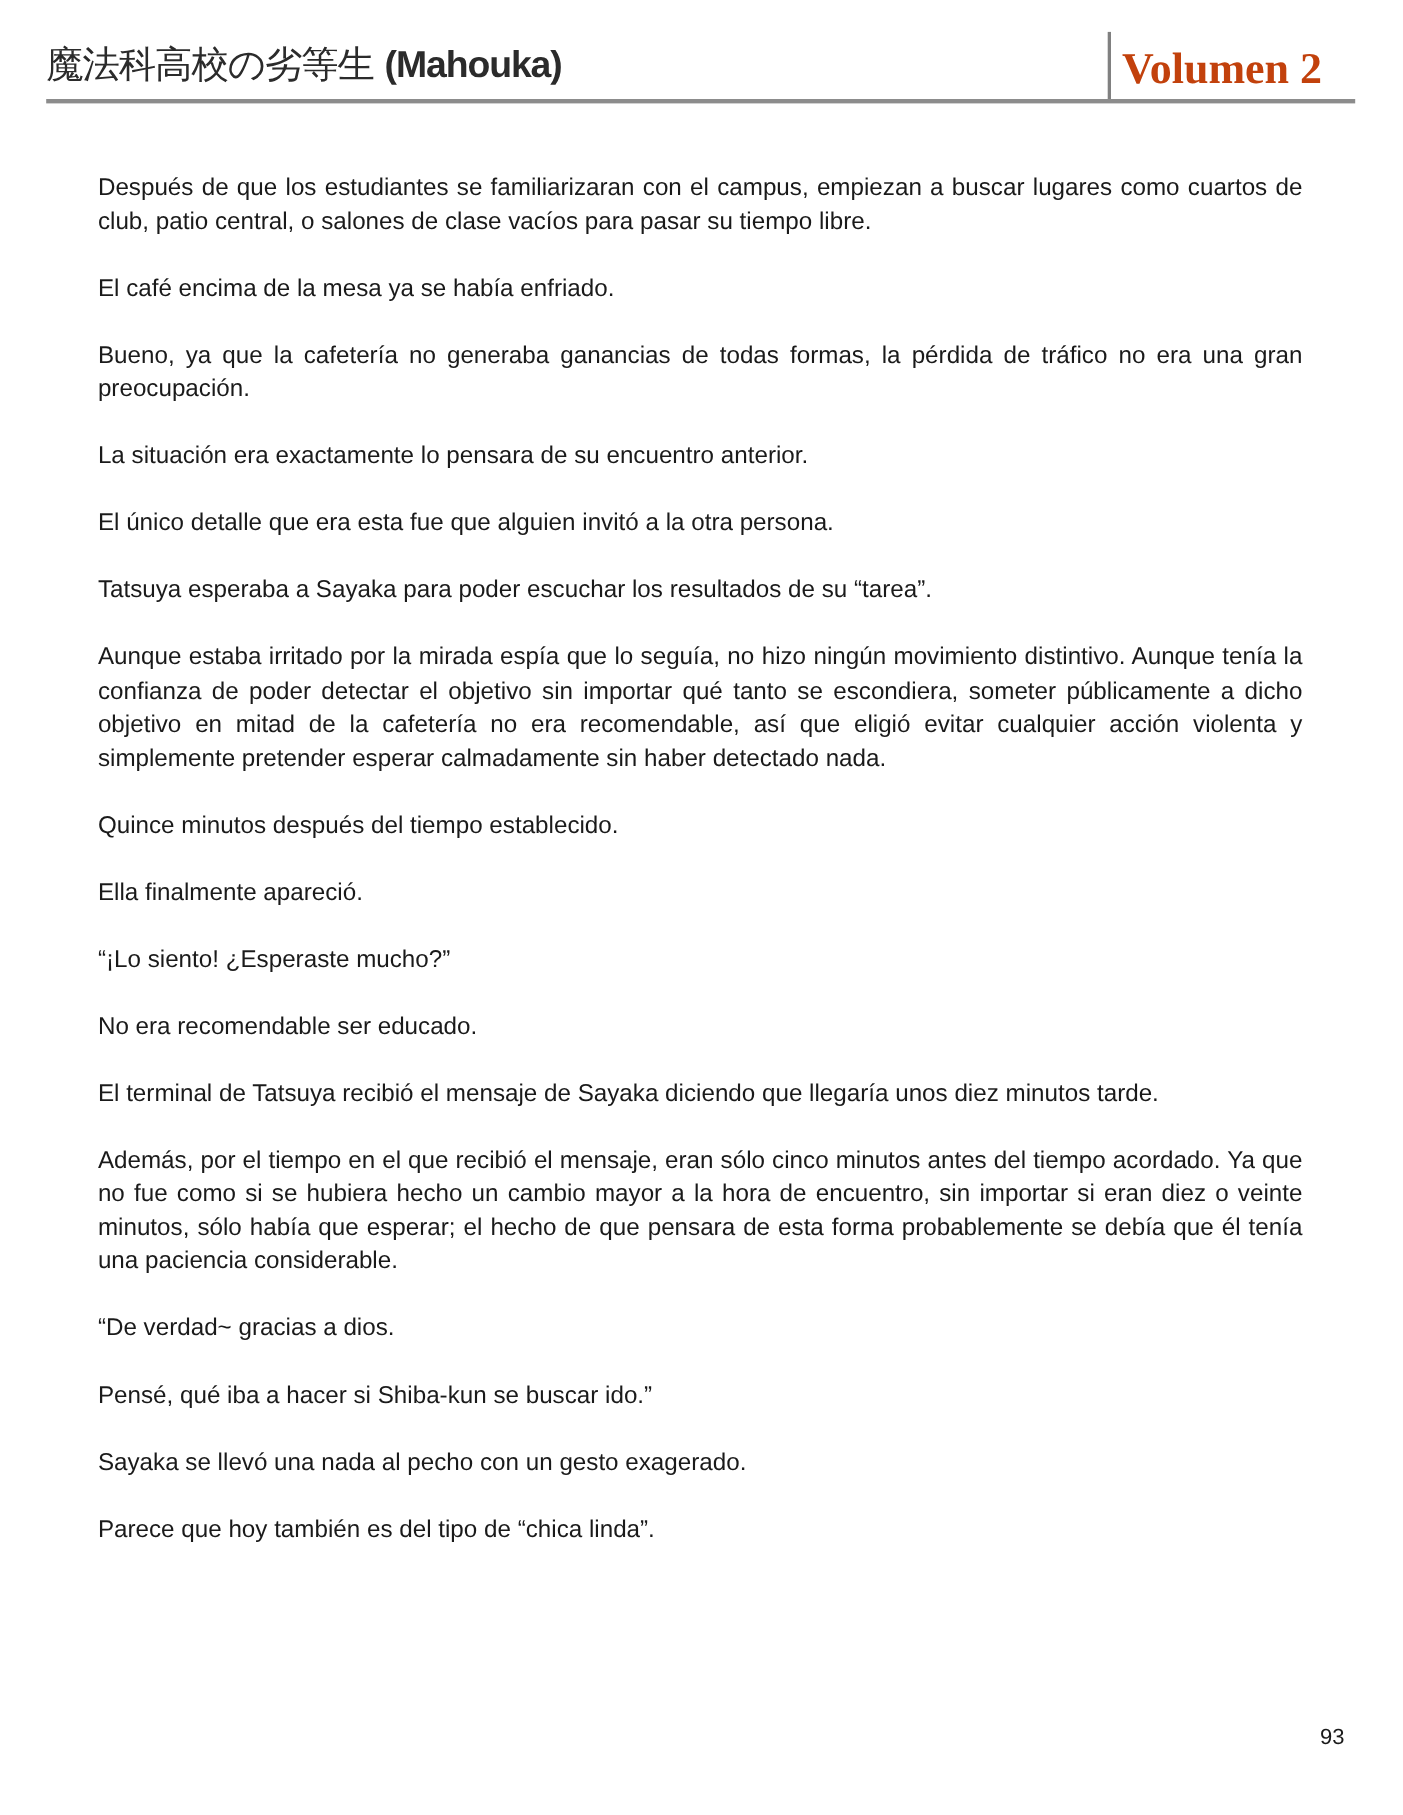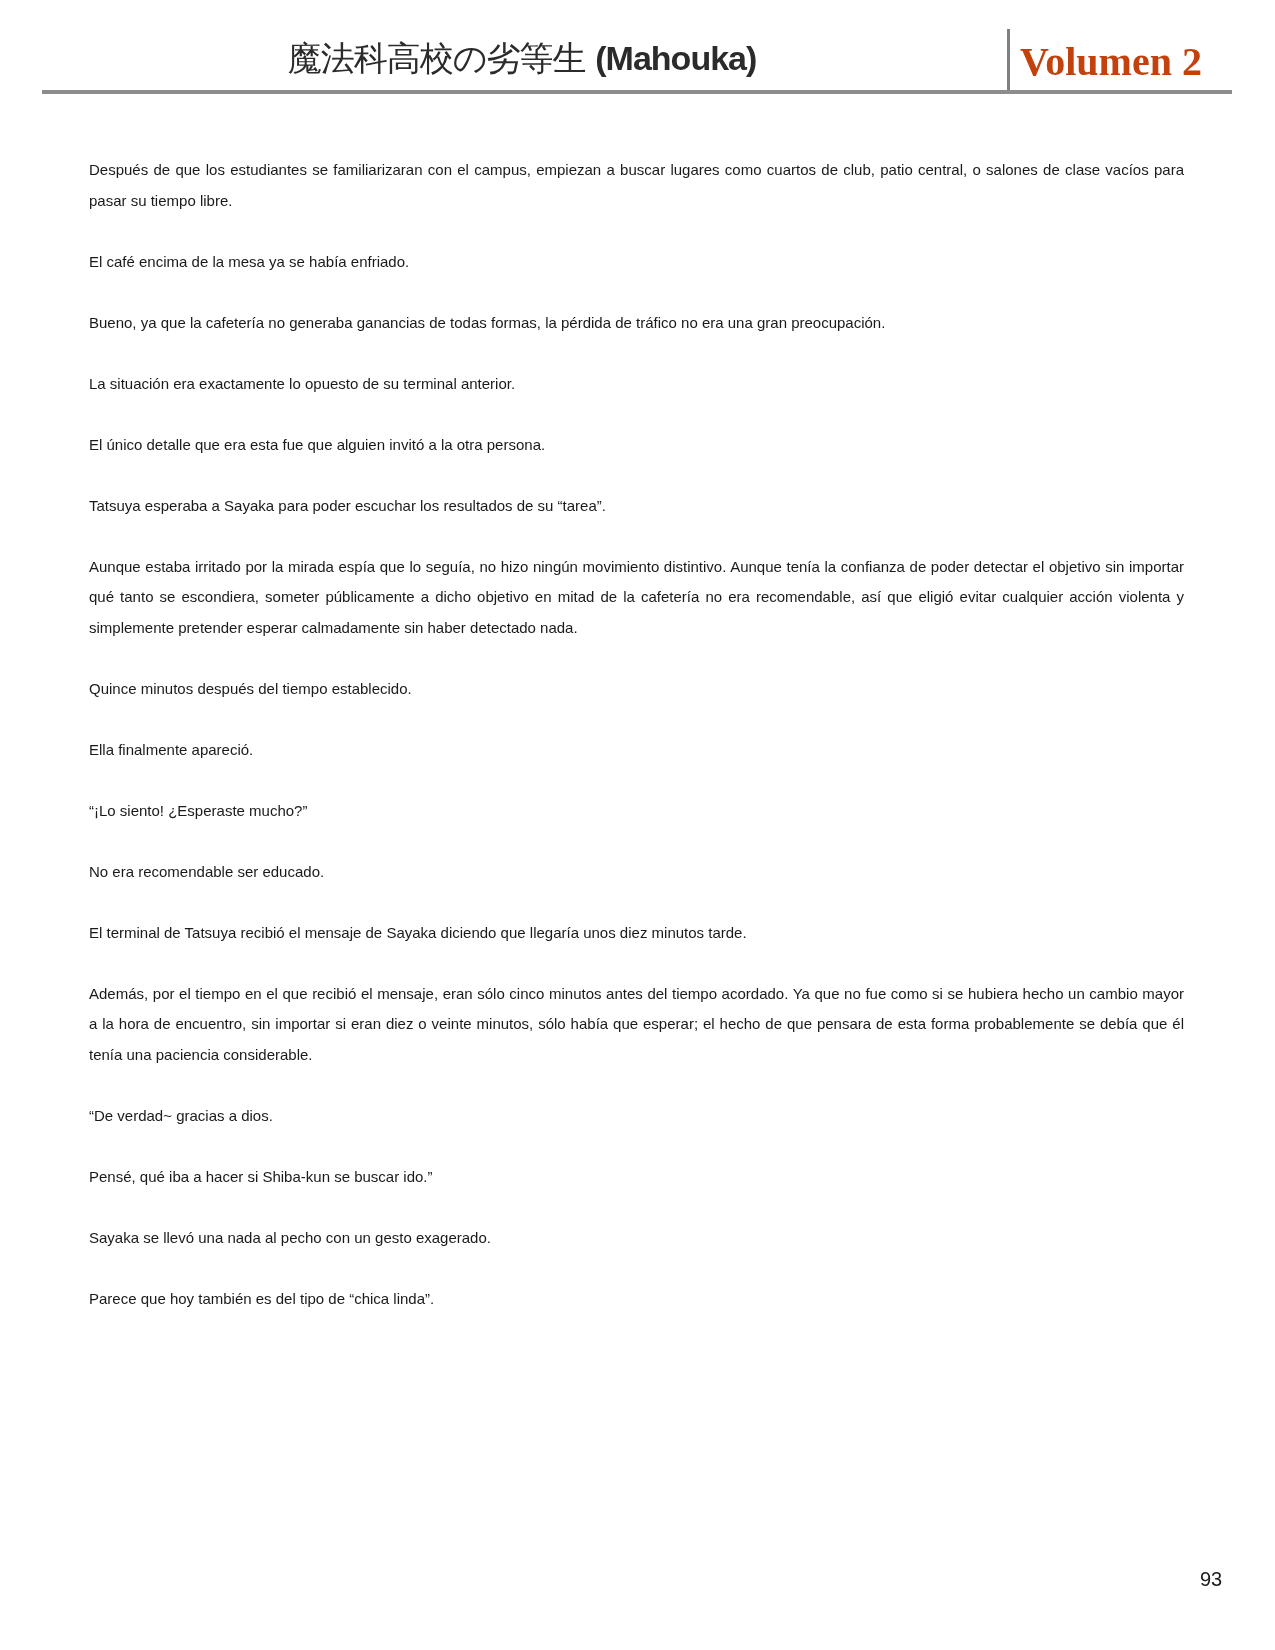--- a/index.html
+++ b/index.html
@@ -1,44 +1,44 @@
 <!DOCTYPE html>
 <html><head>
   <meta charset="utf-8">
   <style>
     html, body { margin: 0; padding: 0; background: #ffffff; }
     body { width: 1275px; height: 1650px; position: relative; overflow: hidden; font-family: "Liberation Sans", "DejaVu Sans", sans-serif; color: #1a1a1a; }
     .header { position: absolute; left: 0; top: 0; width: 1275px; height: 100px; }
-    .header-title { position: absolute; left: 42px; width: 960px; top: 36px; text-align: center; font-size: 34px; color: #2b2b2b; font-family: "DejaVu Sans", sans-serif; letter-spacing: -1px; }
+    .header-title { position: absolute; left: 42px; width: 960px; top: 36px; font-size: 34px; color: #2b2b2b; font-family: "DejaVu Sans", sans-serif; letter-spacing: -1px; }
     .header-title .latin { font-weight: bold; font-family: "Liberation Sans", sans-serif; }
     .header-vline { position: absolute; left: 1007px; top: 29px; width: 3px; height: 63px; background: #808080; }
     .header-volume { position: absolute; left: 1020px; top: 38px; font-size: 40px; font-weight: bold; color: #c2410c; font-family: "Liberation Serif", serif; }
     .header-rule { position: absolute; left: 42px; top: 90px; width: 1190px; height: 4px; background: #8c8c8c; }
-    .content { position: absolute; left: 89px; top: 155px; width: 1095px; font-size: 15px; line-height: 30.5px; }
+    .content { position: absolute; left: 89px; top: 155px; width: 1095px; font-size: 22px; line-height: 30.5px; }
     .para { margin: 0 0 30.5px 0; text-align: justify; }
     .page-number { position: absolute; left: 1200px; top: 1568px; font-size: 20px; color: #1a1a1a; }
   </style>
 </head>
 <body>
 
 <div class="header">
   <div class="header-title">
     <span>魔法科高校の劣等生</span>
     <span class="latin">(Mahouka)</span>
   </div>
   <div class="header-vline"></div>
   <div class="header-volume">Volumen 2</div>
   <div class="header-rule"></div>
 </div>
 
 <div class="content">
   <p class="para">Después de que los estudiantes se familiarizaran con el campus, empiezan a buscar lugares como cuartos de club, patio central, o salones de clase vacíos para pasar su tiempo libre.</p>
   <p class="para">El café encima de la mesa ya se había enfriado.</p>
   <p class="para">Bueno, ya que la cafetería no generaba ganancias de todas formas, la pérdida de tráfico no era una gran preocupación.</p>
-  <p class="para">La situación era exactamente lo opuesto de su terminal anterior.</p>
+  <p class="para">La situación era exactamente lo pensara de su encuentro anterior.</p>
   <p class="para">El único detalle que era esta fue que alguien invitó a la otra persona.</p>
   <p class="para">Tatsuya esperaba a Sayaka para poder escuchar los resultados de su “tarea”.</p>
   <p class="para">Aunque estaba irritado por la mirada espía que lo seguía, no hizo ningún movimiento distintivo. Aunque tenía la confianza de poder detectar el objetivo sin importar qué tanto se escondiera, someter públicamente a dicho objetivo en mitad de la cafetería no era recomendable, así que eligió evitar cualquier acción violenta y simplemente pretender esperar calmadamente sin haber detectado nada.</p>
   <p class="para">Quince minutos después del tiempo establecido.</p>
   <p class="para">Ella finalmente apareció.</p>
   <p class="para">“¡Lo siento! ¿Esperaste mucho?”</p>
   <p class="para">No era recomendable ser educado.</p>
   <p class="para">El terminal de Tatsuya recibió el mensaje de Sayaka diciendo que llegaría unos diez minutos tarde.</p>
   <p class="para">Además, por el tiempo en el que recibió el mensaje, eran sólo cinco minutos antes del tiempo acordado. Ya que no fue como si se hubiera hecho un cambio mayor a la hora de encuentro, sin importar si eran diez o veinte minutos, sólo había que esperar; el hecho de que pensara de esta forma probablemente se debía que él tenía una paciencia considerable.</p>
   <p class="para">“De verdad~ gracias a dios.</p>

